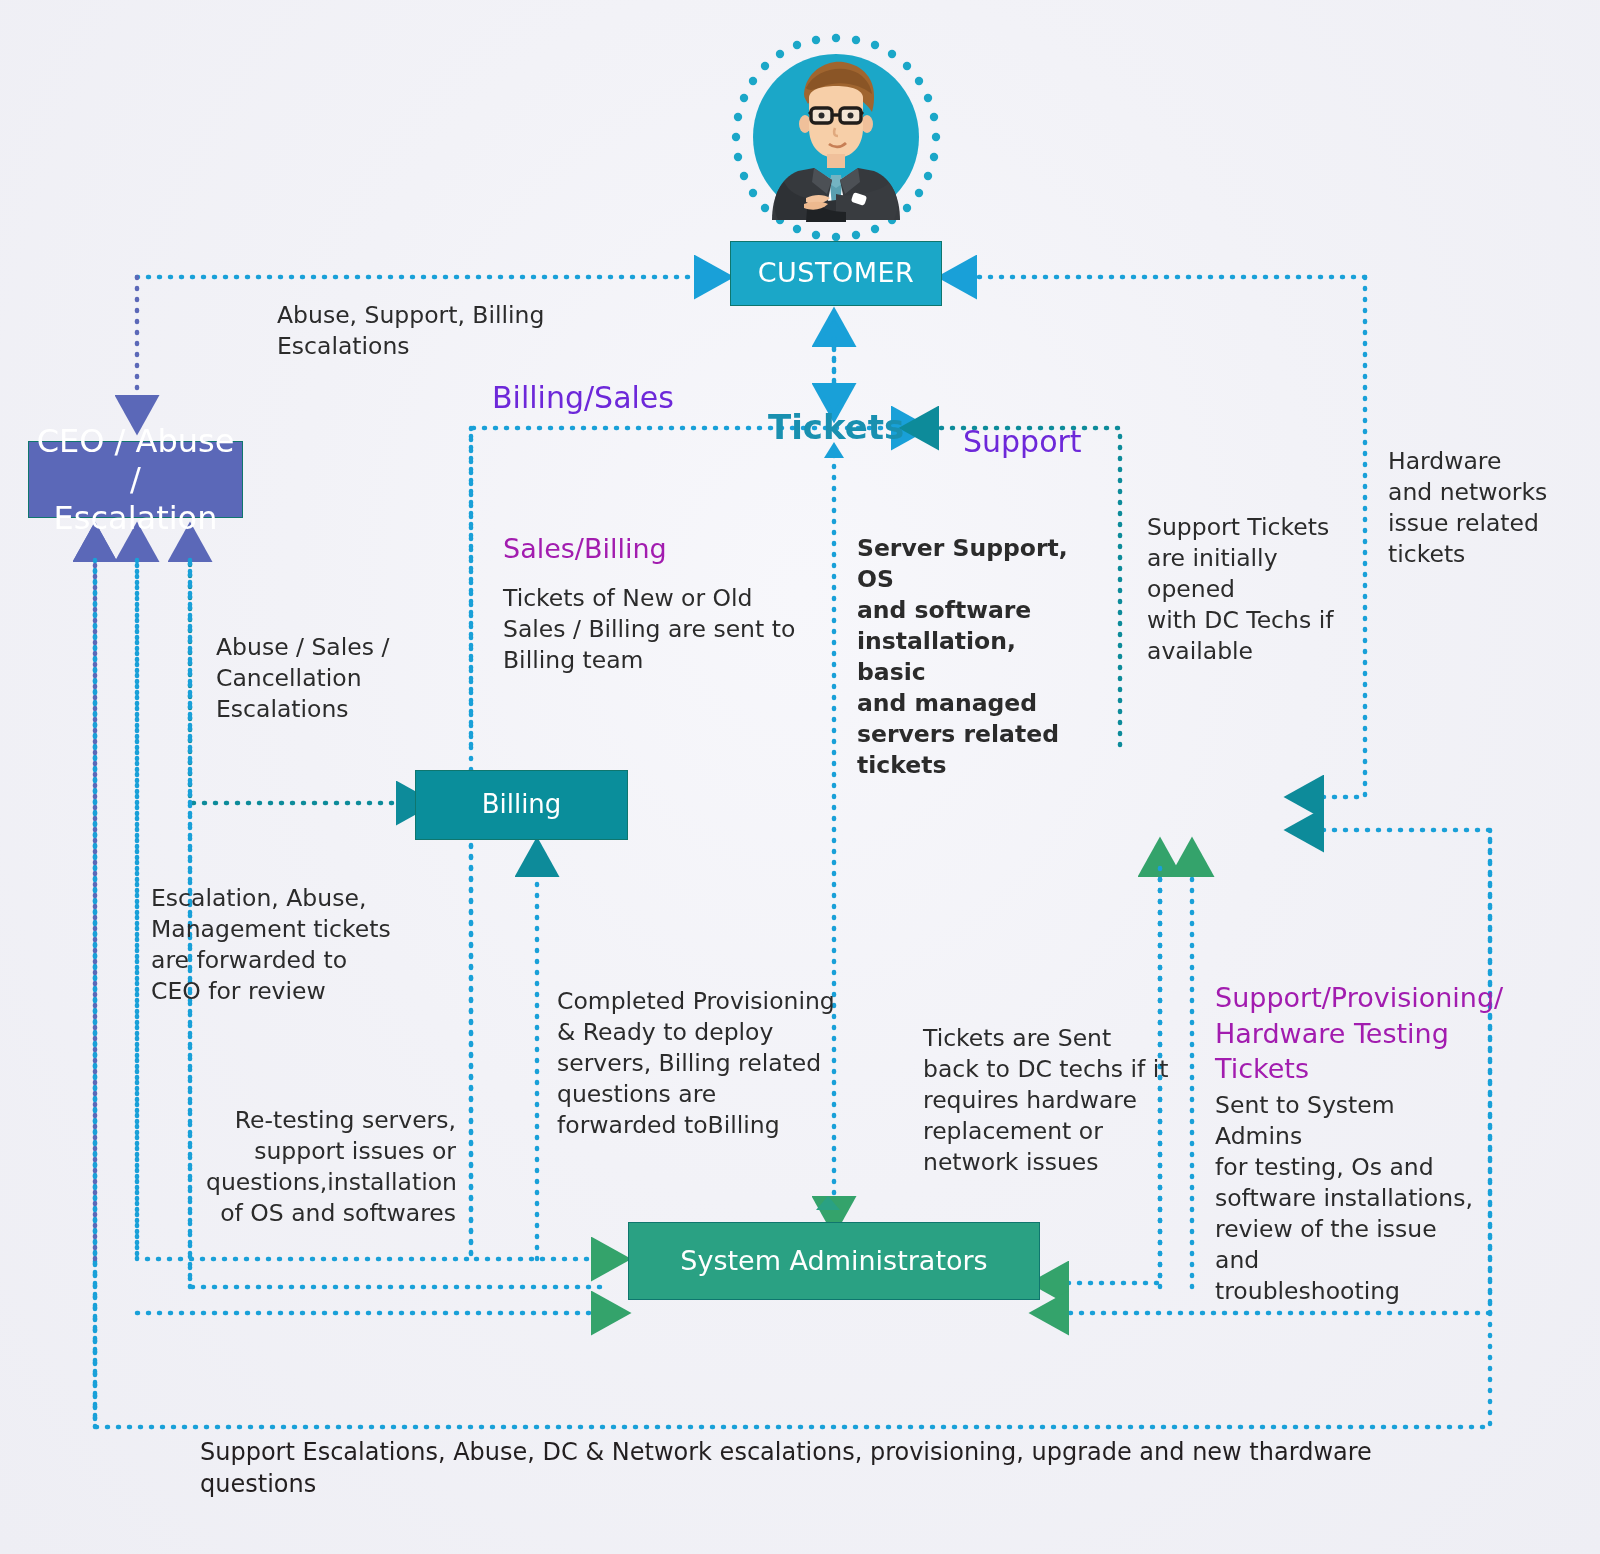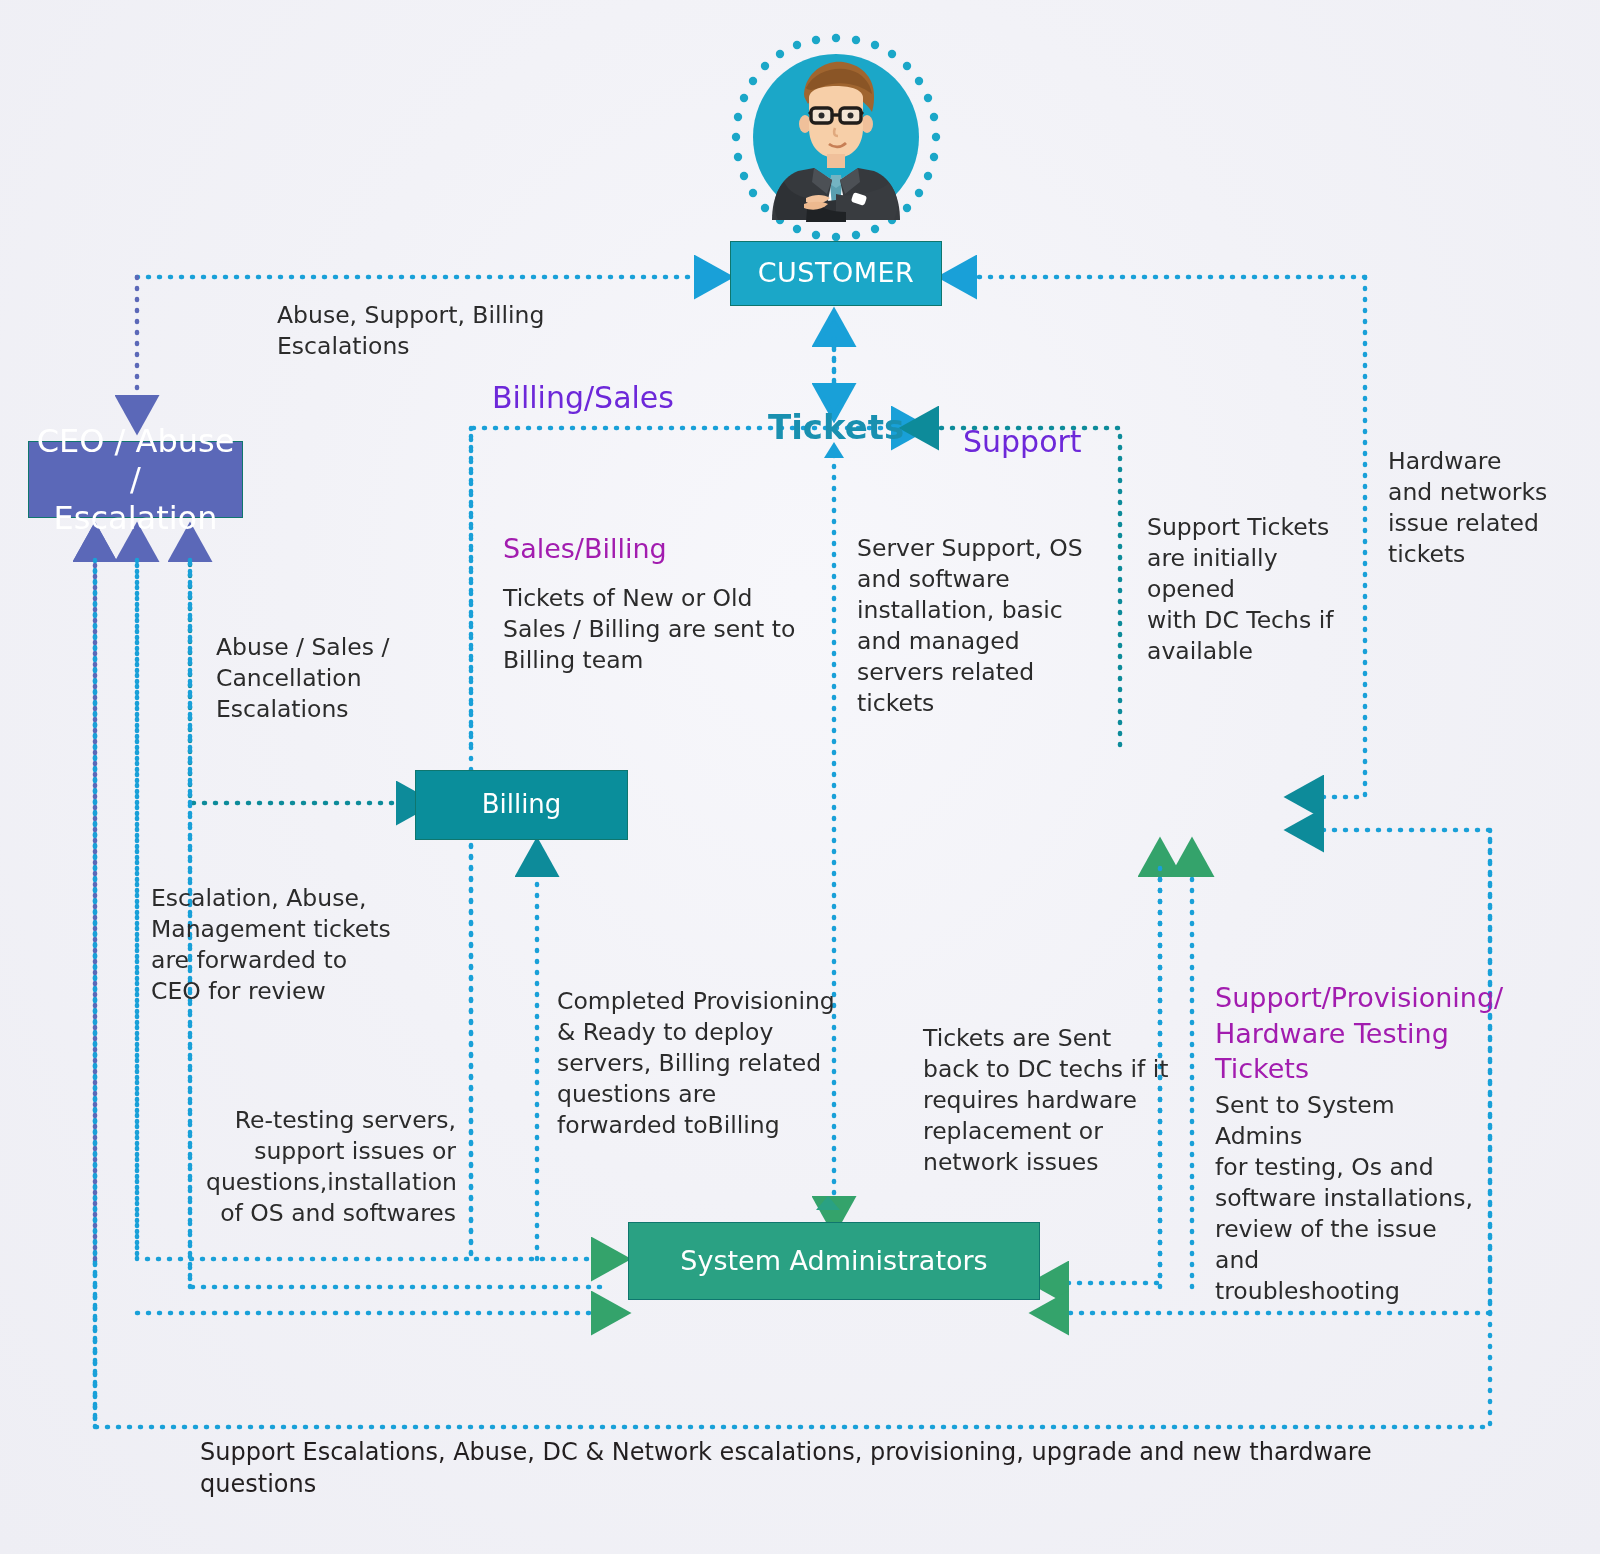--- a/index.html
+++ b/index.html
@@ -239,21 +239,21 @@
 
   <div class="lbl lbl-body" style="left:216px; top:632px; width:250px;">Abuse / Sales /
 Cancellation
 Escalations</div>
 
   <div class="lbl lbl-head" style="left:503px; top:531px;">Sales/Billing</div>
   <div class="lbl lbl-body" style="left:503px; top:583px; width:310px;">Tickets of New or Old
 Sales / Billing are sent to
 Billing team</div>
 
-  <div class="lbl lbl-body" style="left:857px; top:533px; width:230px;">Server Support, OS
+  <div class="lbl lbl-body" style="left:857px; top:533px; width:230px;font-weight:bold;">Server Support, OS
 and software
 installation, basic
 and managed
 servers related
 tickets</div>
 
   <div class="lbl lbl-body" style="left:1147px; top:512px; width:200px;">Support Tickets
 are initially
 opened
 with DC Techs if

